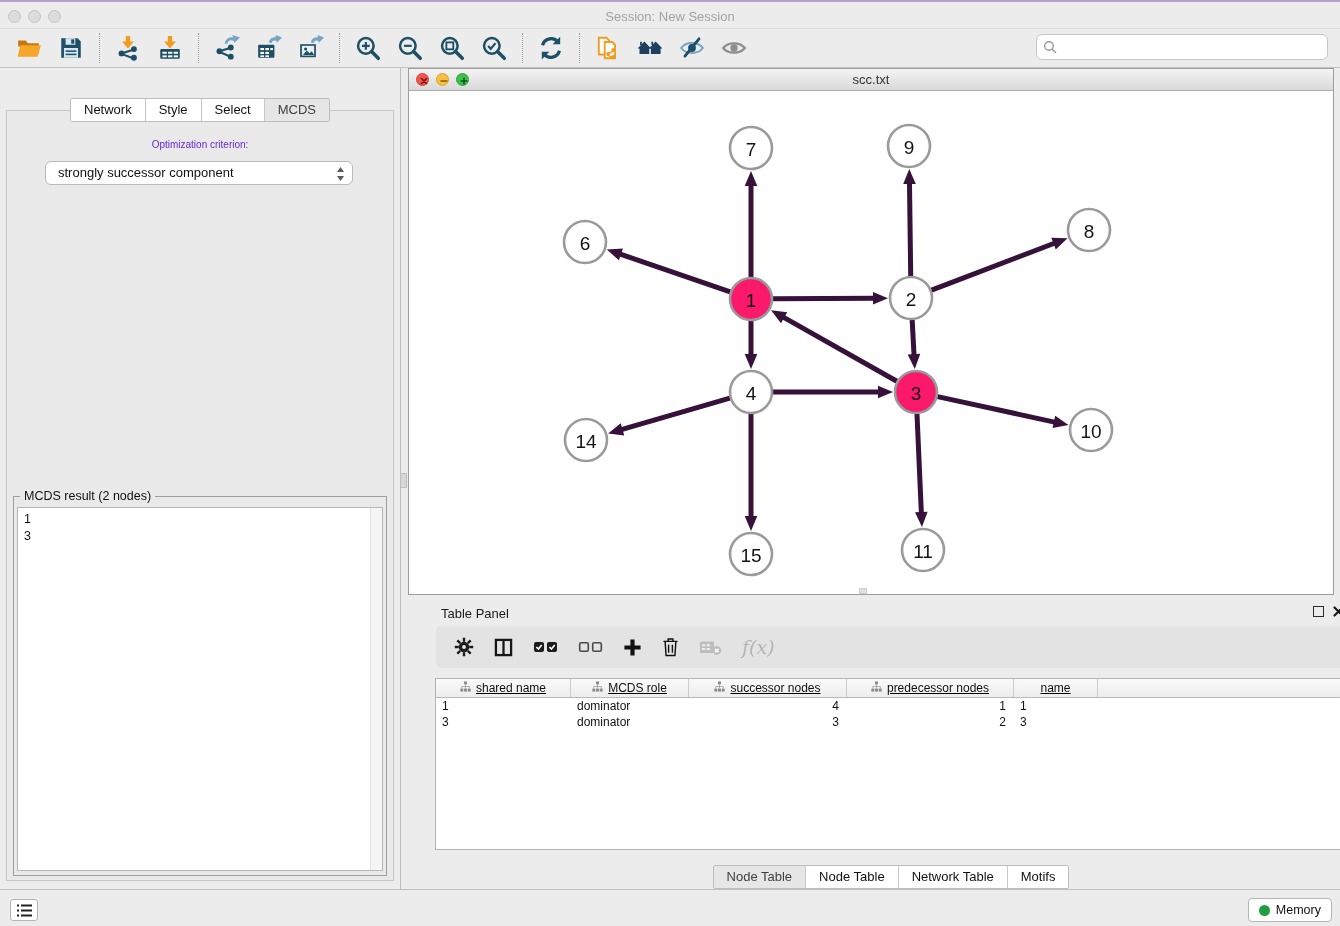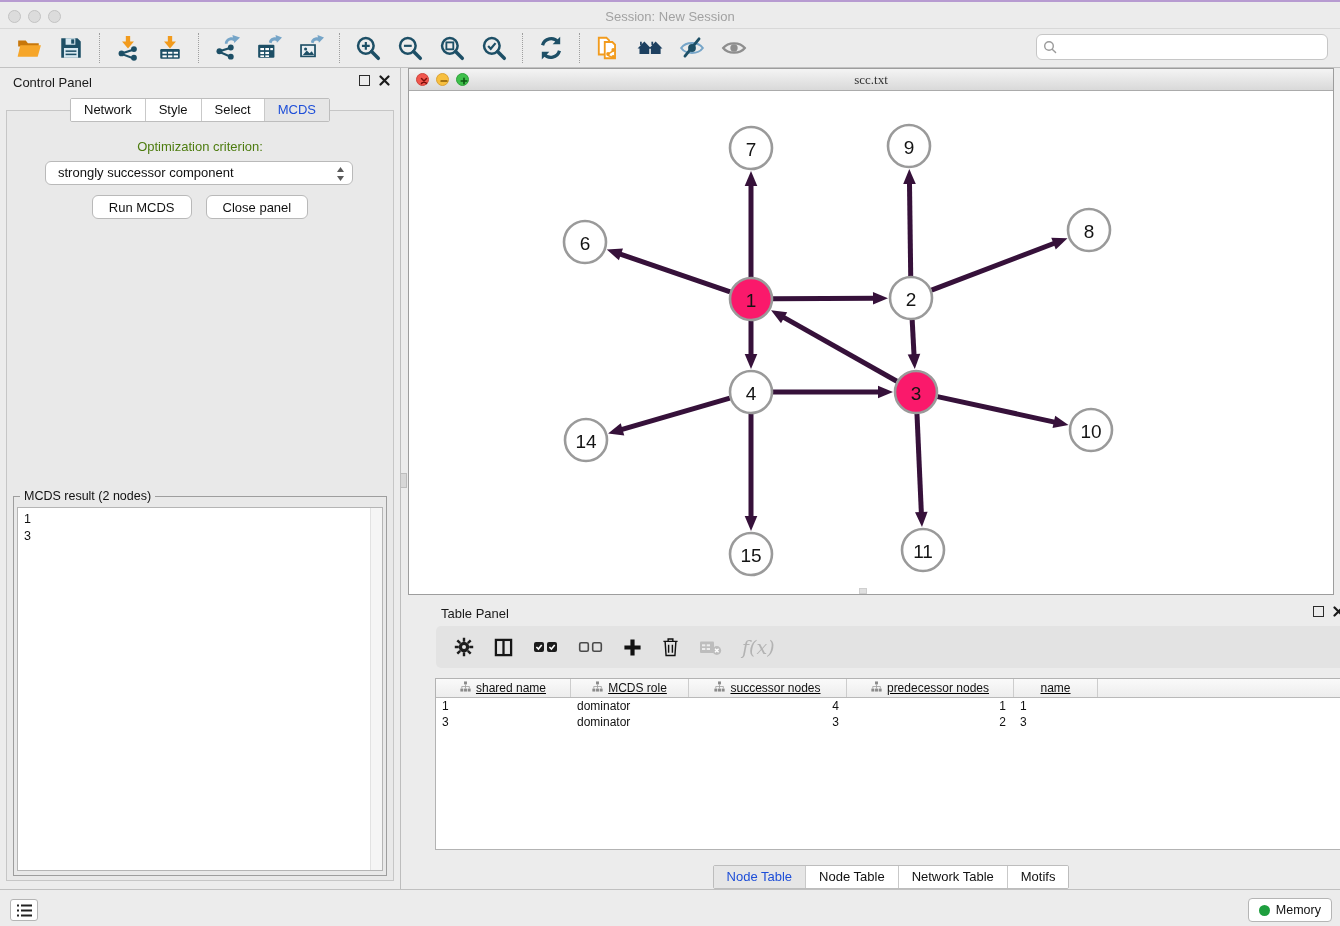--- a/index.html
+++ b/index.html
@@ -28,46 +28,46 @@
   .control-panel{position:absolute;left:0;top:66px;width:401px;height:821px;background:#ececec;
     border-right:1px solid #bdbdbd;}
   .panel-header{position:relative;height:28px;}
   .panel-header .ph-title{position:absolute;left:13px;top:7px;font-size:13px;color:#1a1a1a;}
   .ph-icons{position:absolute;right:10px;top:7px;display:flex;gap:9px;align-items:center;}
   .ph-float{width:11px;height:11px;border:1.6px solid #2b2b2b;background:transparent;}
   .ph-close svg{width:11px;height:11px;display:block;}
   .seg{display:inline-flex;border:1px solid #bdbdbd;border-radius:2px;overflow:hidden;background:#fff;}
   .seg .tab{padding:3px 13px;font-size:13px;line-height:16px;border-left:1px solid #c9c9c9;background:#fff;color:#111;cursor:pointer;white-space:nowrap;}
   .seg .tab:first-child{border-left:none;}
-  .seg .tab.selected{background:#e6e6e6;color:#1d4ed8;}
+  .seg .tab.selected{background:#e6e6e6;color:#404040;}
   .cp-tabs{position:absolute;left:50%;transform:translateX(-50%);top:30px;z-index:2;}
   .cp-content{position:absolute;left:6px;right:6px;top:42px;bottom:8px;border:1px solid #c6c6c6;
     background:#e9e9e9;}
-  .opt-label{position:absolute;left:0;right:0;top:28px;text-align:center;font-size:13px;color:#4d7c0f;}
+  .opt-label{position:absolute;left:0;right:0;top:28px;text-align:center;font-size:10px;color:#6d28d9;}
   .cp-select{position:absolute;left:38px;top:50px;width:308px;height:24px;background:#fff;
     border:1px solid #b9b9b9;border-radius:6px;font-size:13px;color:#111;line-height:22px;
     padding-left:12px;cursor:pointer;}
   .cp-select .spin{position:absolute;right:7px;top:4px;}
   .cp-buttons{position:absolute;left:0;right:0;top:84px;display:flex;justify-content:center;gap:14px;}
   .cp-btn{height:24px;padding:0 16px;background:#fff;border:1px solid #b9b9b9;border-radius:6px;
     font-size:13px;color:#111;cursor:pointer;font-family:"Liberation Sans",sans-serif;}
   .result-fieldset{position:absolute;left:6px;right:6px;top:385px;bottom:4px;border:1px solid #9e9e9e;}
   .result-legend{position:absolute;left:6px;top:-8px;background:#e9e9e9;padding:0 4px;font-size:12.5px;color:#111;}
   .result-box{position:absolute;left:3px;right:3px;top:10px;bottom:4px;background:#fff;
     border:1px solid #b5b5b5;overflow:hidden;}
   .result-lines{padding:3px 6px;font-size:12.5px;color:#111;line-height:17px;}
   .result-scroll{position:absolute;right:0;top:0;bottom:0;width:12px;background:#f5f5f5;border-left:1px solid #e2e2e2;}
   .splitter-grip{position:absolute;left:400px;top:471px;width:7px;height:15px;background:#d7d7d7;
     border:1px solid #bdbdbd;z-index:5;}
   
   .net-window{position:absolute;left:408px;top:66px;width:926px;height:527px;border:1px solid #9d9d9d;
     background:#fff;}
   .net-titlebar{position:relative;height:22px;background:linear-gradient(#f4f4f4,#d9d9d9);
     border-bottom:1px solid #ababab;}
-  .net-title{position:absolute;left:0;right:0;top:3px;text-align:center;font-size:13px;color:#333;font-family:Liberation Serif, serif;}
+  .net-title{position:absolute;left:0;right:0;top:3px;text-align:center;font-size:13px;color:#333;}
   .mac-btns{position:absolute;left:7px;top:4px;display:flex;gap:7px;}
   .mb{width:13px;height:13px;border-radius:50%;position:relative;cursor:pointer;}
   .mb svg{position:absolute;left:2.5px;top:2.5px;width:8px;height:8px;}
   .mb.red{background:#f1564d;border:1px solid #ce453d;}
   .mb.yellow{background:#f7bf3f;border:1px solid #dba335;}
   .mb.green{background:#3fc04b;border:1px solid #2fa23c;}
   .net-canvas{position:relative;width:924px;height:503px;background:#fff;}
   .net-grip{position:absolute;left:450px;bottom:0px;width:8px;height:6px;background:#e0e0e0;border:1px solid #cfcfcf;}
   
   .table-panel{position:absolute;left:428px;top:597px;width:926px;height:290px;background:#ececec;}
@@ -279,51 +279,36 @@
     </div>
   <div class="searchbox">
     <svg class="mag" viewBox="0 0 14 14">
       <circle cx="6" cy="6" r="4.3" fill="none" stroke="#9a9a9a" stroke-width="1.4"></circle>
       <path d="M9.2 9.2 L12.6 12.6" stroke="#9a9a9a" stroke-width="1.4" stroke-linecap="round"></path>
     </svg>
     <input type="text" placeholder="" style="">
   </div>
 
   <div class="control-panel">
-    <div class="panel-header">
-      <span class="ph-title">Control Panel</span>
-      <span class="ph-icons">
-        <span class="ph-float"></span>
-        <span class="ph-close">
-          <svg viewBox="0 0 11 11">
-              <path d="M1.5 1.5 L9.5 9.5 M9.5 1.5 L1.5 9.5" stroke="#1a1a1a" stroke-width="2.2" stroke-linecap="round"></path>
-            </svg>
-        </span>
-      </span>
-    </div>
     <div class="cp-tabs seg" id="cp-tabs">
         <span class="tab">Network</span>
         <span class="tab">Style</span>
         <span class="tab">Select</span>
         <span class="tab selected">MCDS</span>
       </div>
     <div class="cp-content">
       <div class="opt-label">Optimization criterion:</div>
       <div class="cp-select">
         <span>strongly successor component</span>
         <span class="spin">
           <svg width="9" height="16" viewBox="0 0 9 16">
             <path d="M4.5 1 L8 6 L1 6 Z" fill="#5a5a5a"></path>
             <path d="M4.5 15 L8 10 L1 10 Z" fill="#5a5a5a"></path>
           </svg>
         </span>
-      </div>
-      <div class="cp-buttons">
-        <button class="cp-btn">Run MCDS</button>
-        <button class="cp-btn">Close panel</button>
       </div>
       <div class="result-fieldset">
         <span class="result-legend">MCDS result (2 nodes)</span>
         <div class="result-box">
           <div class="result-lines" id="result-lines">
               <div>1</div>
               <div>3</div>
             </div>
           <div class="result-scroll"></div>
         </div>

